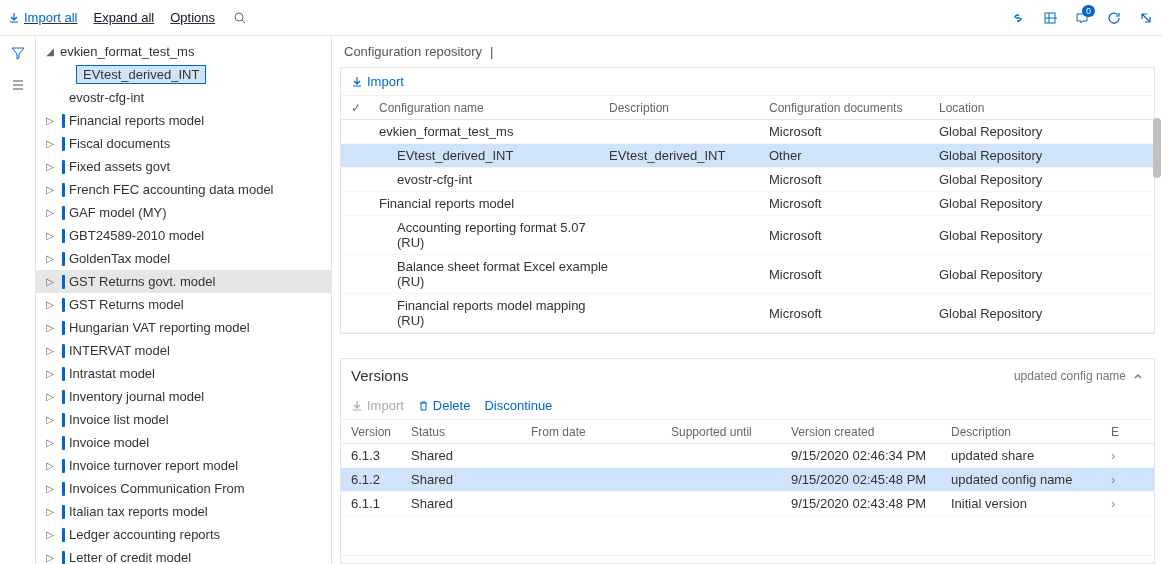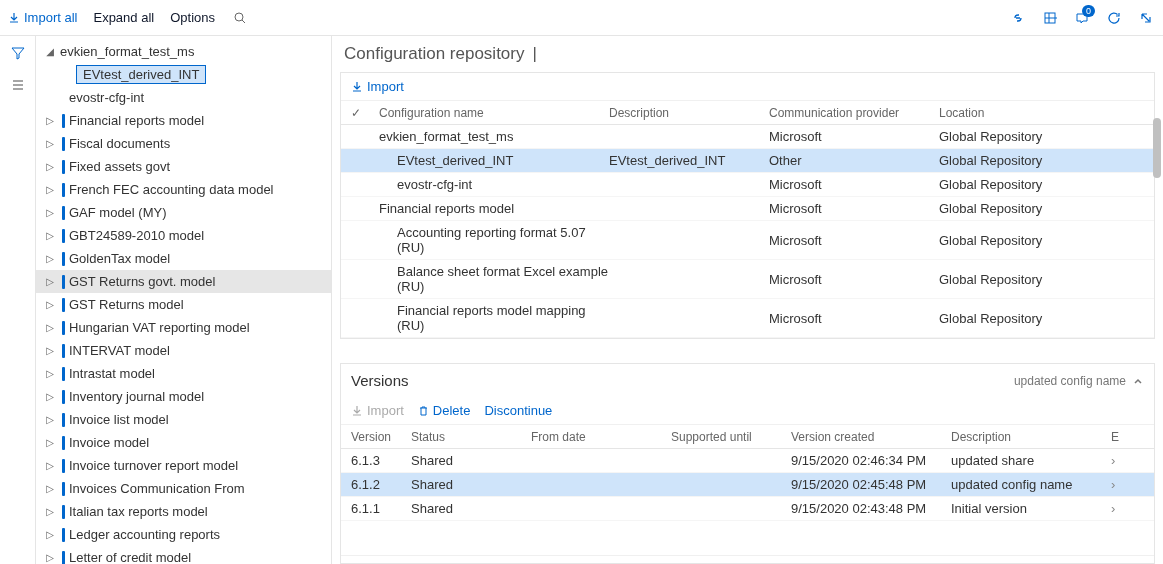--- a/index.html
+++ b/index.html
@@ -13,20 +13,21 @@
     height: 564px;
     overflow: hidden;
   }
   .topbar {
     height: 36px;
     display: flex;
     align-items: center;
     padding: 0 8px;
     border-bottom: 1px solid #e5e5e5;
     gap: 12px;
+    text-decoration: underline;
   }
   .topbar .left { display: flex; align-items: center; gap: 16px; }
   .topbar .right { margin-left: auto; display: flex; align-items: center; gap: 14px; color: #0066cc; }
   .link { color: #0066cc; cursor: pointer; display: inline-flex; align-items: center; gap: 4px; }
   .plain-link { color: #0f172a; cursor: pointer; }
   .icon-btn { width: 18px; height: 18px; display: inline-flex; align-items: center; justify-content: center; cursor: pointer; color: #0066cc; }
   .badge-wrap { position: relative; }
   .badge {
     position: absolute; top: -4px; right: -4px;
     background: #0066cc; color: #fff; font-size: 9px; border-radius: 8px;
@@ -67,21 +68,21 @@
     border: 1px solid #0066cc;
     background: #cfe4fa;
     padding: 1px 6px;
     display: inline-block;
     margin: 2px 0 2px 40px;
   }
 
   .content { flex: 1; display: flex; flex-direction: column; overflow: hidden; position: relative; }
   .breadcrumb {
     padding: 8px 12px;
-    font-size: 17px;
+    font-size: 13px;
     color: #555;
     display: flex; align-items: center; gap: 8px;
   }
   .panel {
     border: 1px solid #e5e5e5;
     margin: 0 8px;
     display: flex; flex-direction: column;
   }
   .panel.top { flex: 0 0 236px; }
   .panel-bar { padding: 6px 10px; display: flex; align-items: center; gap: 14px; border-bottom: 1px solid #f0f0f0; }
@@ -322,21 +323,21 @@
               <path d="M6 1v6M3 5l3 3 3-3M2 10h8" stroke="#0066cc" fill="none" stroke-width="1.2"></path>
             </svg>
           <span>Import</span>
         </span>
       </div>
       <div class="grid-wrap">
         <div class="grid-header config-cols">
           <span class="chk">✓</span>
           <span>Configuration name</span>
           <span>Description</span>
-          <span>Communication provider</span>
+          <span>Configuration documents</span>
           <span>Location</span>
         </div>
         <div id="config-rows">
             <div class="grid-row config-cols">
               <span></span>
               <span class="">evkien_format_test_ms</span>
               <span></span>
               <span>Microsoft</span>
               <span>Global Repository</span>
             </div>

